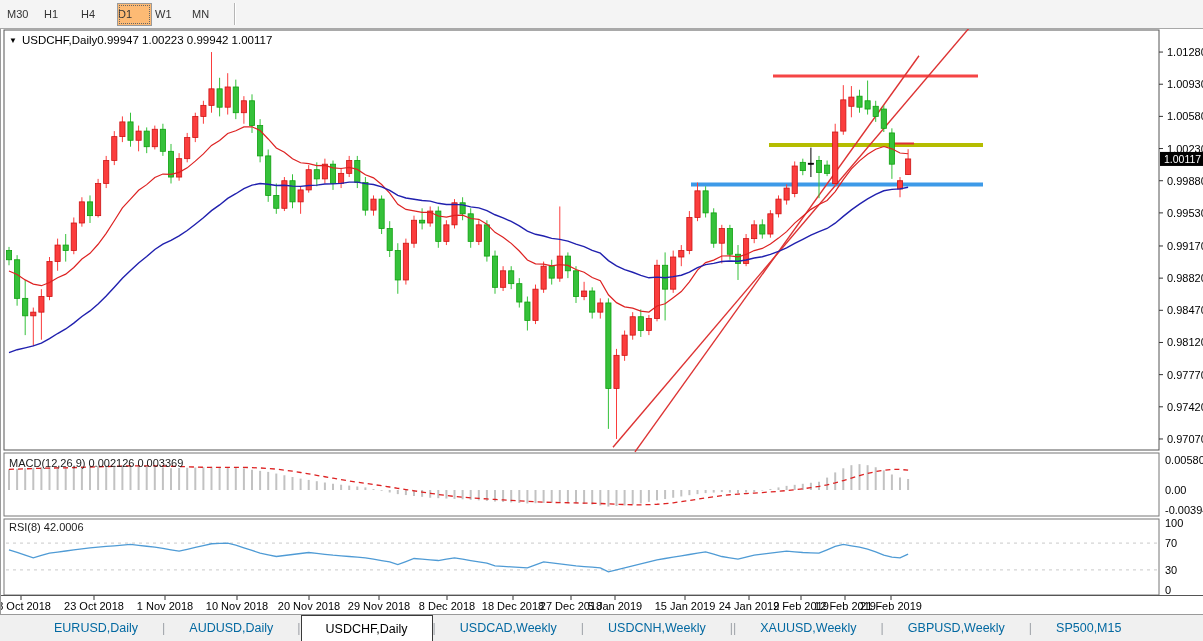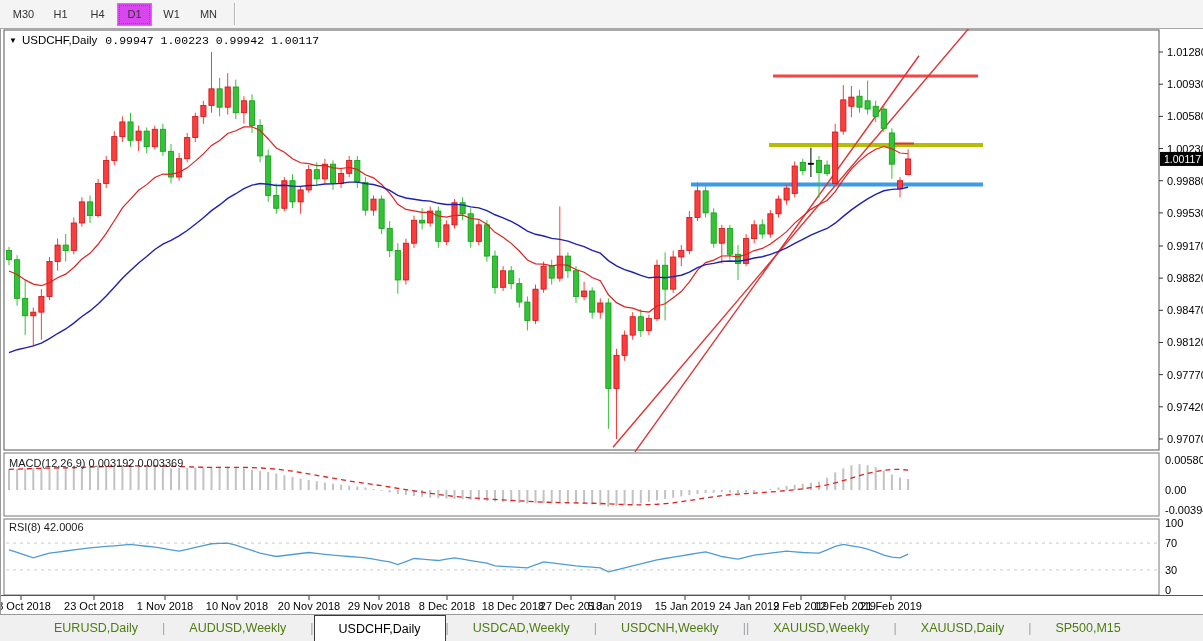--- a/index.html
+++ b/index.html
@@ -1,37 +1,37 @@
 <!DOCTYPE html>
 <html><head>
 <meta charset="utf-8">
 <style>
   html,body{margin:0;padding:0;background:#f0f0f0;font-family:"Liberation Sans",sans-serif;}
   #app{position:relative;width:1203px;height:641px;background:#fff;overflow:hidden;}
   
   #toolbar{position:absolute;top:0;left:0;width:1203px;height:29px;background:#f4f4f4;
            border-bottom:1px solid #a8a8a8;display:flex;align-items:center;padding-left:6px;box-sizing:border-box;}
-  .tfbtn{min-width:33px;height:21px;line-height:21px;text-align:center;font-size:11px;color:#333;
+  .tfbtn{min-width:33px;height:21px;line-height:21px;text-align:left;font-size:11px;color:#333;
          margin-right:2px;border:1px solid transparent;cursor:default;}
-  .tfbtn.active{background:#d946ef;border:1px solid #9a9a9a;outline:1px dotted #666;outline-offset:-3px;}
+  .tfbtn.active{background:#fdba74;border:1px solid #9a9a9a;outline:1px dotted #666;outline-offset:-3px;}
   .tbsep{width:1px;height:22px;background:#b5b5b5;margin:0 6px;border-right:1px solid #fff;}
   
   #chartwrap{position:absolute;top:29px;left:0;width:1203px;height:585px;background:#fff;border-left:1px solid #9a9a9a;box-sizing:border-box;}
   #cv{position:absolute;top:0;left:0;}
   #header{position:absolute;top:5px;left:8px;font-size:11.5px;color:#000;white-space:nowrap;}
   #header .tri{font-size:8px;vertical-align:1px;margin-right:5px;}
-  #header .vals{margin-left:8px;font-family:Liberation Mono, monospace;}
+  #header .vals{margin-left:0;}
   .paneLabel{position:absolute;left:8px;font-size:11px;color:#1a1a1a;white-space:nowrap;}
   #macdLabel{top:428px;}
   #rsiLabel{top:492px;}
   
   #tabbar{position:absolute;left:0;top:614px;width:1203px;height:27px;background:#f0f0f0;
           border-top:1px solid #9a9a9a;display:flex;align-items:stretch;box-sizing:border-box;
           padding-left:30px;font-size:12.5px;overflow:hidden;}
-  .tab{display:flex;align-items:center;padding:0 24px;color:#4d7c0f;cursor:default;white-space:nowrap;}
+  .tab{display:flex;align-items:center;padding:0 24px;color:#0369a1;cursor:default;white-space:nowrap;}
   .tab.active{background:#fff;border:1px solid #3a3a3a;border-bottom:none;color:#000;margin-top:0px;}
   .tabsep{display:flex;align-items:center;color:#9fa3a9;}
 </style>
 </head>
 <body>
 
 <div id="app">
   <div id="toolbar">
       <div class="tfbtn">M30</div>
       <div class="tfbtn">H1</div>
@@ -460,39 +460,39 @@
         <line x1="844" x2="844" y1="567" y2="571" stroke="#333"></line>
         <text x="844" y="581" font-size="11" fill="#000" text-anchor="middle">12 Feb 2019</text>
         <line x1="890" x2="890" y1="567" y2="571" stroke="#333"></line>
         <text x="890" y="581" font-size="11" fill="#000" text-anchor="middle">21 Feb 2019</text>
       </svg>
     <div id="header">
       <span class="tri">▼</span><span>USDCHF,Daily</span><span class="vals">0.99947 1.00223 0.99942 1.00117</span>
     </div>
     <div id="macdLabel" class="paneLabel">
       <span>MACD(12,26,9)</span>
-      <span>0.003192 0.003369</span>
+      <span>0.002126 0.003369</span>
     </div>
     <div id="rsiLabel" class="paneLabel">
       <span>RSI(8)</span>
       <span>42.0006</span>
     </div>
   </div>
 
   <div id="tabbar">
       <div class="tab">EURUSD,Daily</div>
       <div class="tabsep">|</div>
-      <div class="tab">AUDUSD,Weekly</div>
+      <div class="tab">AUDUSD,Daily</div>
       <div class="tabsep">|</div>
       <div class="tab active">USDCHF,Daily</div>
       <div class="tabsep">|</div>
       <div class="tab">USDCAD,Weekly</div>
       <div class="tabsep">|</div>
       <div class="tab">USDCNH,Weekly</div>
       <div class="tabsep">|</div>
       <div class="tabsep">|</div>
       <div class="tab">XAUUSD,Weekly</div>
       <div class="tabsep">|</div>
-      <div class="tab">XAUUSD,Daily</div>
+      <div class="tab">GBPUSD,Weekly</div>
       <div class="tabsep">|</div>
       <div class="tab">SP500,M15</div>
     </div>
 </div>
 
 </body></html>

